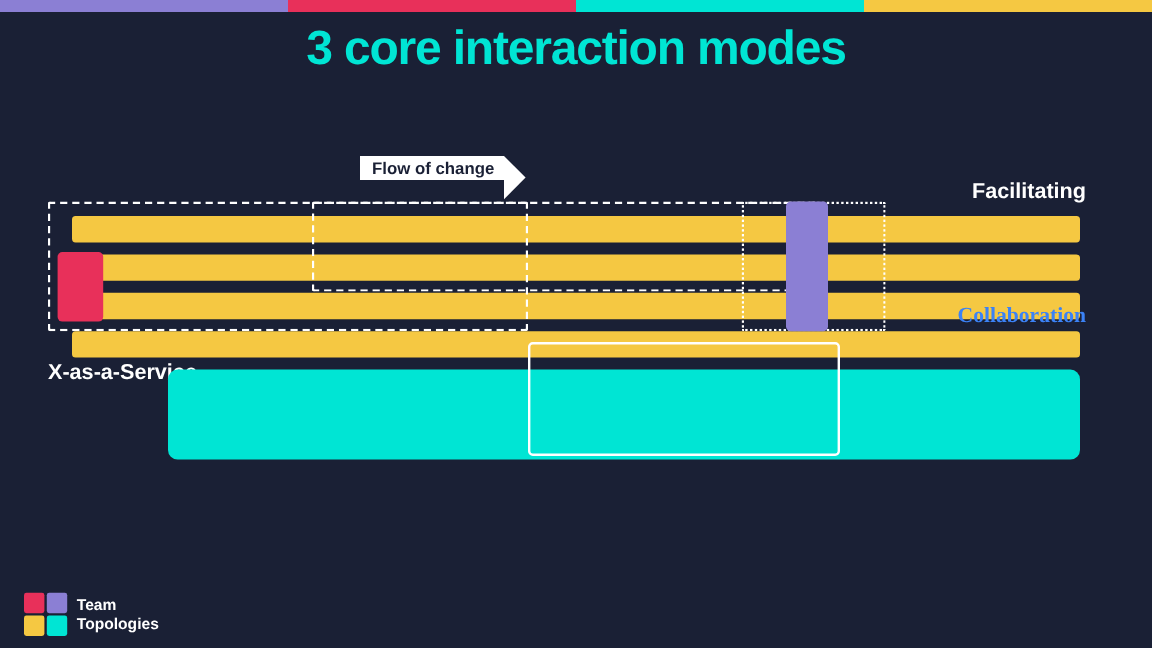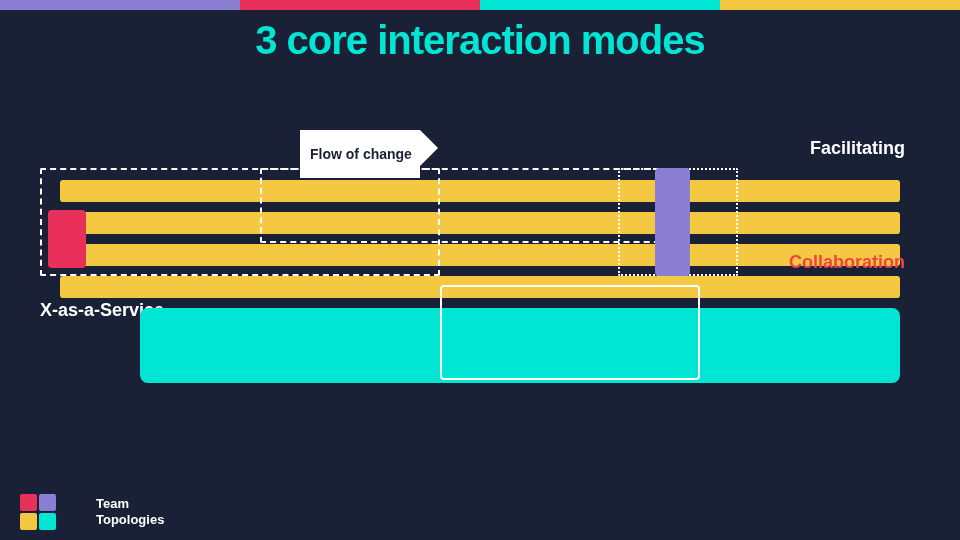--- a/index.html
+++ b/index.html
@@ -53,21 +53,21 @@
     .flow-arrow-container {
       position: absolute;
       top: 0px;
       left: 240px;
       display: flex;
       align-items: center;
       gap: 0;
     }
     .arrow-body {
       background: white;
-      height: 48px;
+      height: 20px;
       display: flex;
       align-items: center;
       padding: 0 8px 0 10px;
       font-size: 14px;
       font-weight: 900;
       color: #1a2035;
       position: relative;
     }
     .arrow-body::after {
       content: '';
@@ -180,34 +180,35 @@
       height: 95px;
       border: 2.5px solid white;
       border-radius: 4px;
       z-index: 20;
       background: transparent;
     }
 
     
     .label-facilitating {
       position: absolute;
-      top: 8px;
+      top: 19px;
       right: -5px;
       font-size: 18px;
       font-weight: 900;
       color: white;
     }
 
     .label-collaboration {
       position: absolute;
       top: 122px;
       right: -5px;
       font-size: 18px;
       font-weight: 900;
-      color: #ef4444;
+      color: #3b82f6;
+      font-family: Liberation Serif, serif;
     }
 
     .label-xaas {
       position: absolute;
       top: 170px;
       left: -20px;
       font-size: 18px;
       font-weight: 900;
       color: white;
     }
@@ -222,21 +223,20 @@
       gap: 8px;
     }
     .logo-text {
       color: white;
       font-size: 13px;
       font-weight: 700;
       line-height: 1.2;
     }
     .logo-text span {
       display: block;
-      margin-left: 32px;
     }
 
     
     .logo-squares {
       width: 36px;
       height: 36px;
       display: grid;
       grid-template-columns: 1fr 1fr;
       grid-template-rows: 1fr 1fr;
       gap: 2px;

